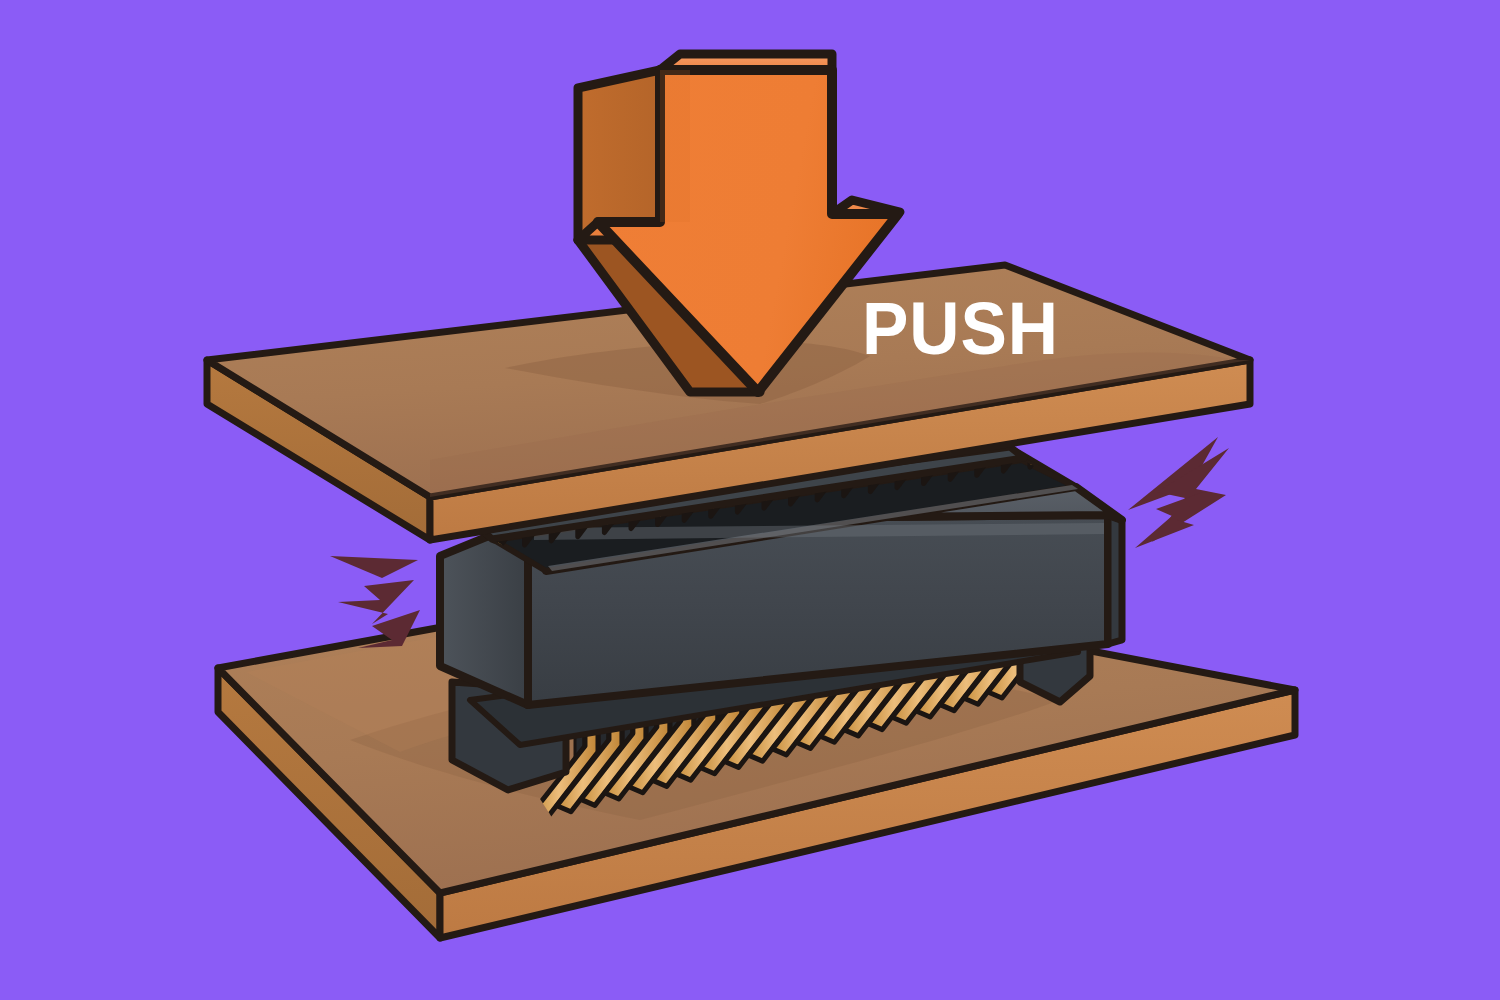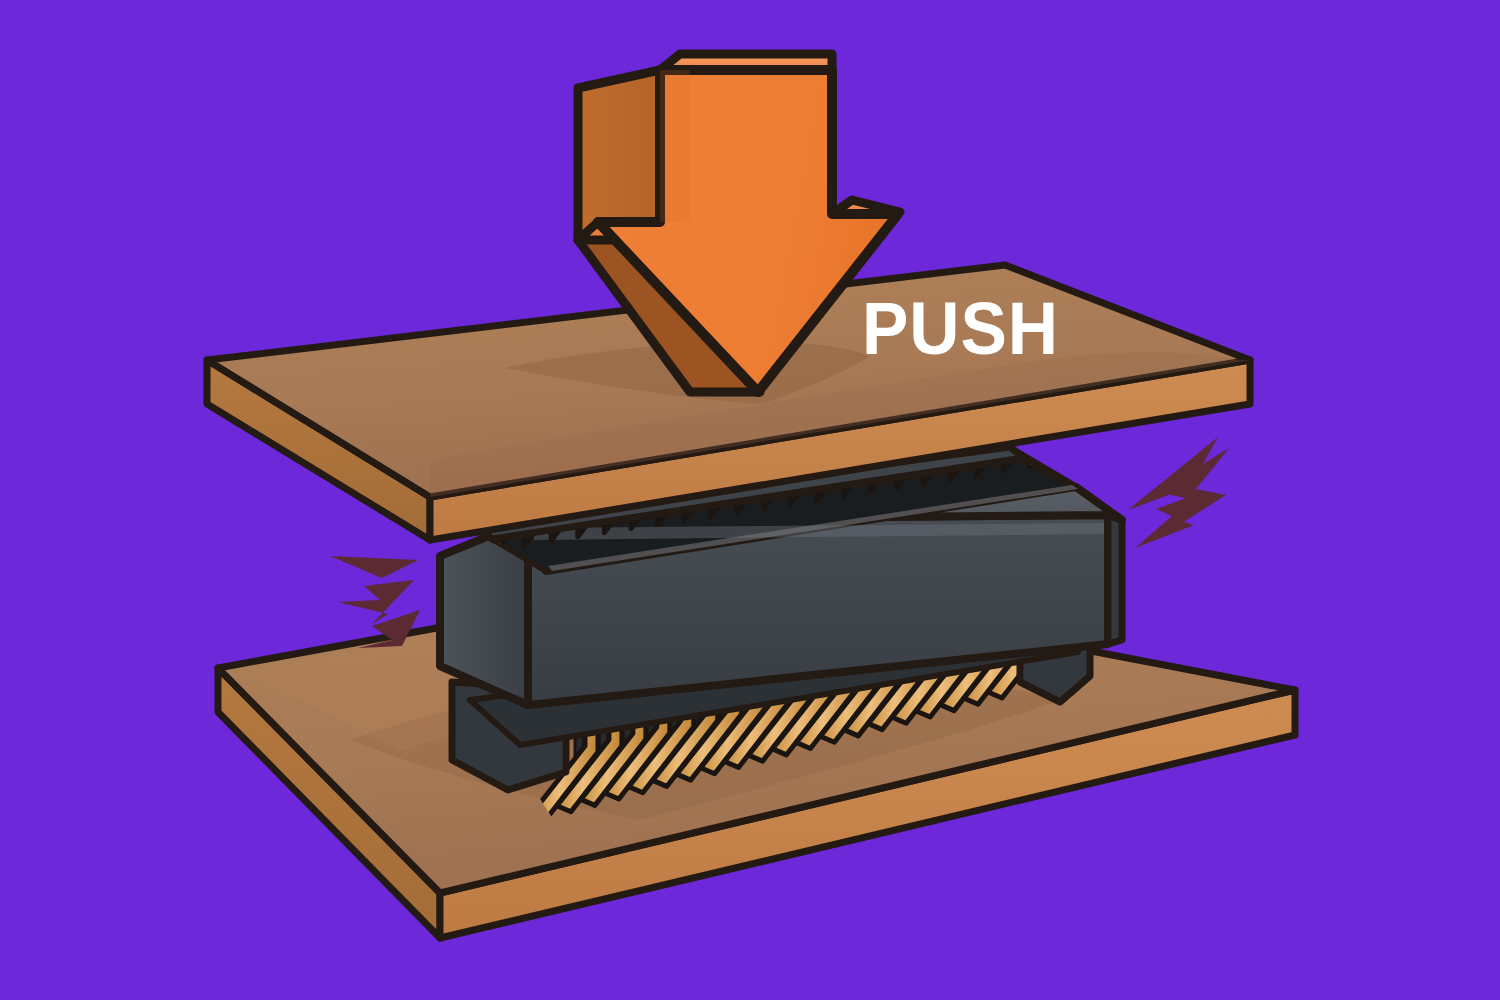--- a/index.html
+++ b/index.html
@@ -10,21 +10,21 @@
   body {
     width: 1500px;
     height: 1000px;
     overflow: hidden;
     font-family: "Liberation Sans", sans-serif;
   }
   #scene {
     position: relative;
     width: 1500px;
     height: 1000px;
-    background: #6d28d9;
+    background: #8b5cf6;
   }
   svg.layer {
     position: absolute;
     top: 0;
     left: 0;
     width: 1500px;
     height: 1000px;
   }
   .push-label {
     position: absolute;

